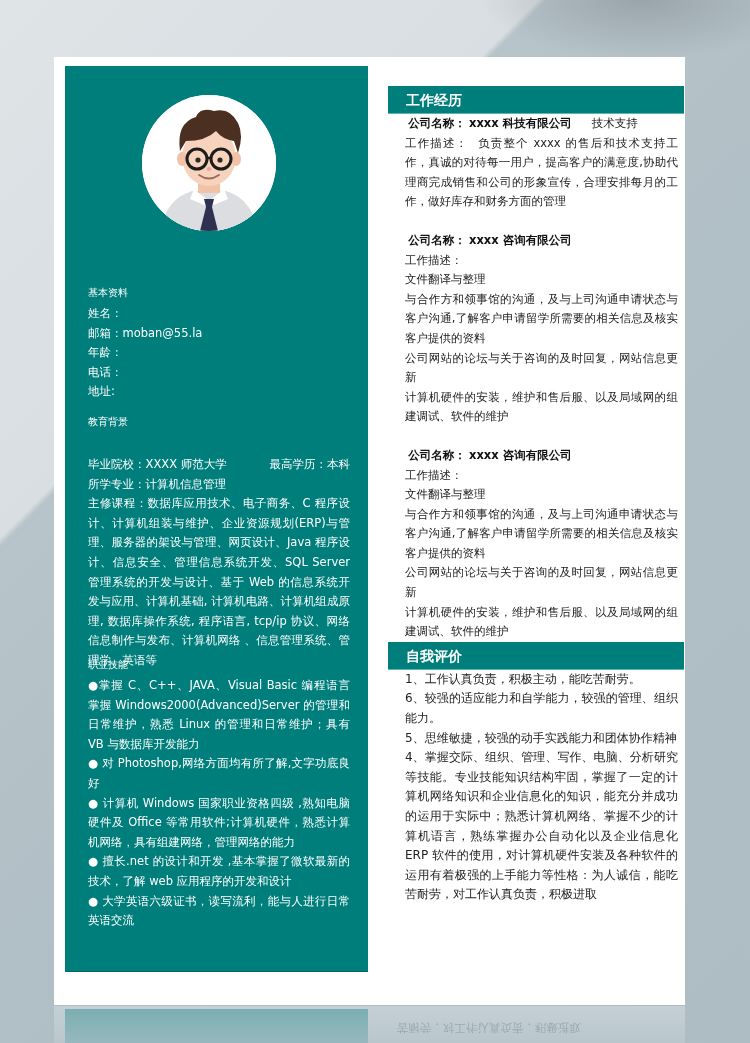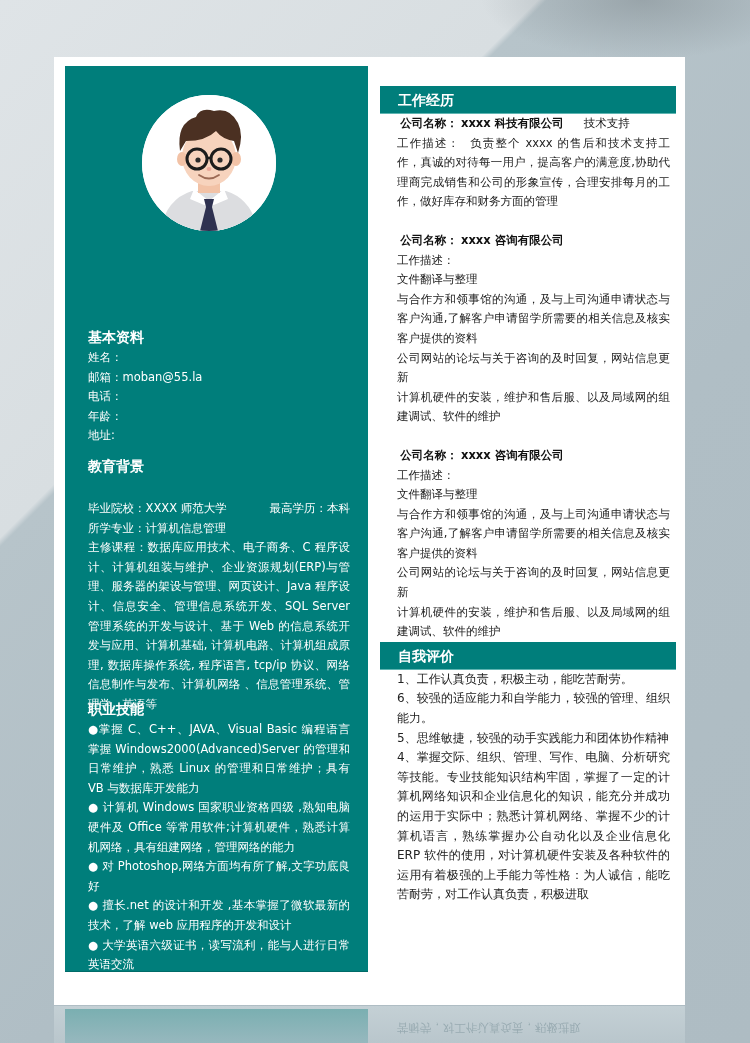--- a/index.html
+++ b/index.html
@@ -23,27 +23,27 @@
     color: #ffffff;
     border-bottom: 1px solid #006b68;
   }
   .avatar {
     position: absolute; left: 77px; top: 29px; width: 134px; height: 136px;
     border-radius: 50%; background: #ffffff; overflow: hidden;
   }
   .avatar svg { width: 100%; height: 100%; display: block; }
   .side-section { position: absolute; left: 23px; width: 262px; }
   .side-title {
-    font-size: 14px; font-weight: bold; line-height: 20px; margin-bottom: 1px; margin-top: 44px;
+    font-size: 10px; font-weight: normal; line-height: 20px; margin-bottom: 1px;
   }
   .side-line { font-size: 11.5px; line-height: 19.6px; white-space: pre-wrap; }
   .side-para { font-size: 11.5px; line-height: 19.6px; text-align: justify; }
   .edu-row { display: flex; justify-content: space-between; font-size: 11.5px; line-height: 19.6px; margin-top: 23px; }
 
-  .main { position: absolute; left: 326px; top: 29px; width: 296px; }
+  .main { position: absolute; left: 334px; top: 29px; width: 296px; }
   .sec-bar {
     height: 28px; background: #007e7b; color: #fff;
     font-size: 14px; font-weight: bold; line-height: 28px; padding-left: 18px;
     border-bottom: 1px solid #5fb5b2;
   }
   .job { padding-left: 17px; padding-right: 6px; }
   .job-head { font-size: 11.5px; font-weight: bold; line-height: 19.6px; color: #111; display: flex; text-align: center; }
   .job-head .lbl { width: 64px; }
   .job-head .role { font-weight: normal; margin-left: 20px; }
   .job-line { font-size: 11.5px; line-height: 19.6px; color: #222; text-align: justify; }
@@ -97,40 +97,40 @@
 
         <ellipse cx="67" cy="74" rx="2.5" ry="2" fill="#eaa99a"></ellipse>
         <path d="M57 80 Q67 87 77 80" fill="none" stroke="#9c6a55" stroke-width="1.8" stroke-linecap="round"></path>
       </svg>
     </div>
 
     <div class="side-section" style="top:217px;">
       <div class="side-title">基本资料</div>
       <div class="side-line">姓名：</div>
       <div class="side-line">邮箱：moban@55.la</div>
+      <div class="side-line">年龄：</div>
       <div class="side-line">电话：</div>
-      <div class="side-line">年龄：</div>
       <div class="side-line">地址:</div>
     </div>
 
     <div class="side-section" style="top:346px;">
       <div class="side-title">教育背景</div>
       <div class="edu-row">
         <span>毕业院校：XXXX 师范大学</span>
         <span>最高学历：本科</span>
       </div>
       <div class="side-line">所学专业：计算机信息管理</div>
       <div class="side-para">主修课程：数据库应用技术、电子商务、C 程序设计、计算机组装与维护、企业资源规划(ERP)与管理、服务器的架设与管理、网页设计、Java 程序设计、信息安全、管理信息系统开发、SQL Server 管理系统的开发与设计、基于 Web  的信息系统开发与应用、计算机基础, 计算机电路、计算机组成原理, 数据库操作系统, 程序语言, tcp/ip 协议、网络信息制作与发布、计算机网络 、信息管理系统、管理学、英语等</div>
     </div>
 
     <div class="side-section" style="top:589px;">
       <div class="side-title">职业技能</div>
       <div class="side-para">●掌握 C、C++、JAVA、Visual Basic  编程语言  掌握 Windows2000(Advanced)Server 的管理和日常维护，熟悉 Linux 的管理和日常维护；具有 VB 与数据库开发能力</div>
+      <div class="side-para">●  对 Photoshop,网络方面均有所了解,文字功底良好</div>
       <div class="side-para">●  计算机 Windows 国家职业资格四级 ,熟知电脑硬件及 Office 等常用软件;计算机硬件，熟悉计算机网络，具有组建网络，管理网络的能力</div>
-      <div class="side-para">●  对 Photoshop,网络方面均有所了解,文字功底良好</div>
       <div class="side-para">●  擅长.net 的设计和开发 ,基本掌握了微软最新的技术，了解 web 应用程序的开发和设计</div>
       <div class="side-para">●  大学英语六级证书，读写流利，能与人进行日常英语交流</div>
     </div>
   </div>
 
   <div class="main">
     <div class="sec-bar">工作经历</div>
 
     <div class="job">
       <div class="job-head">

